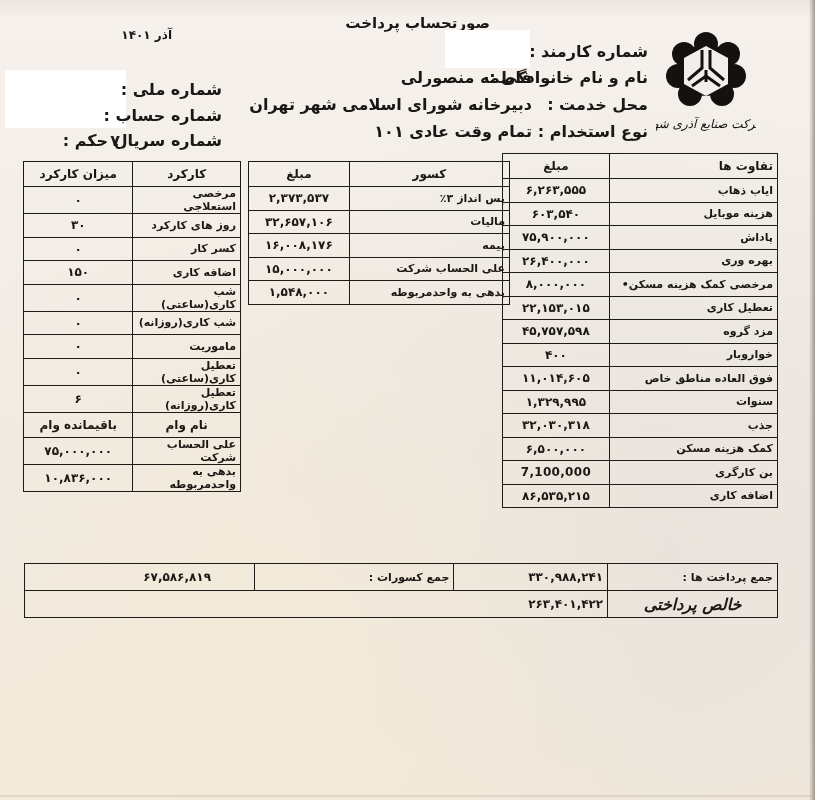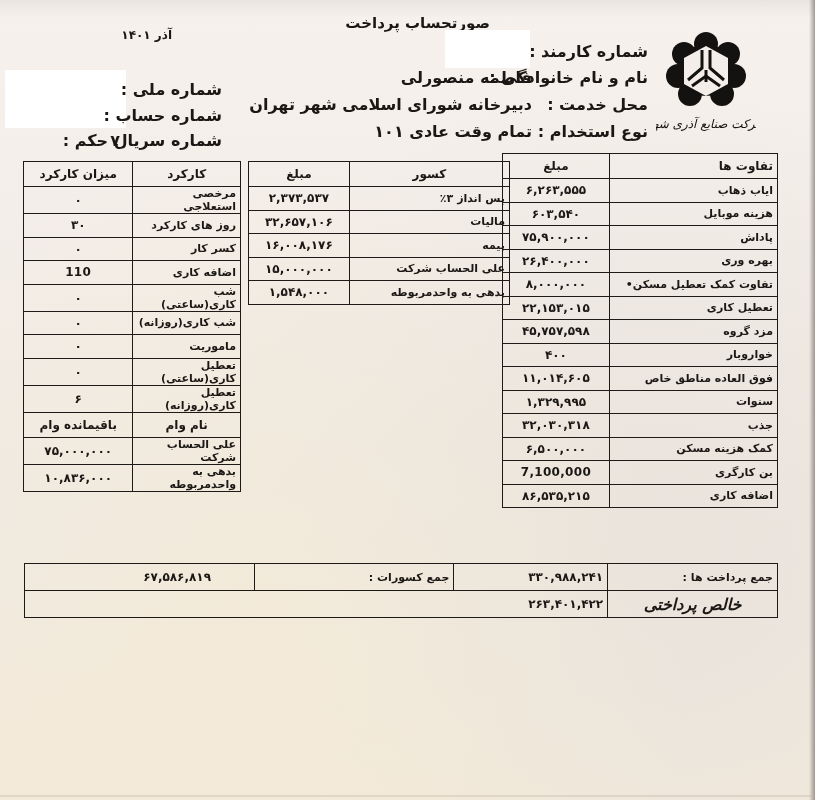--- a/index.html
+++ b/index.html
@@ -146,21 +146,21 @@
     <tr>
           <td class="num-cell rtl">۷۵,۹۰۰,۰۰۰</td>
           <td class="label-cell">پاداش</td>
         </tr>
     <tr>
           <td class="num-cell rtl">۲۶,۴۰۰,۰۰۰</td>
           <td class="label-cell">بهره وری</td>
         </tr>
     <tr>
           <td class="num-cell rtl">۸,۰۰۰,۰۰۰</td>
-          <td class="label-cell">تفاوت کمک تعطیل مسکن•</td>
+          <td class="label-cell">مرخصی کمک هزینه مسکن•</td>
         </tr>
     <tr>
           <td class="num-cell rtl">۲۲,۱۵۳,۰۱۵</td>
           <td class="label-cell">تعطیل کاری</td>
         </tr>
     <tr>
           <td class="num-cell rtl">۴۵,۷۵۷,۵۹۸</td>
           <td class="label-cell">مزد گروه</td>
         </tr>
     <tr>
@@ -243,21 +243,21 @@
         </tr>
     <tr>
           <td class="num-cell">۳۰</td>
           <td class="label-cell">روز های کارکرد</td>
         </tr>
     <tr>
           <td class="num-cell">۰</td>
           <td class="label-cell">کسر کار</td>
         </tr>
     <tr>
-          <td class="num-cell">110</td>
+          <td class="num-cell">۱۵۰</td>
           <td class="label-cell">اضافه کاری</td>
         </tr>
     <tr>
           <td class="num-cell">۰</td>
           <td class="label-cell">شب کاری(ساعتی)</td>
         </tr>
     <tr>
           <td class="num-cell">۰</td>
           <td class="label-cell">شب کاری(روزانه)</td>
         </tr>

